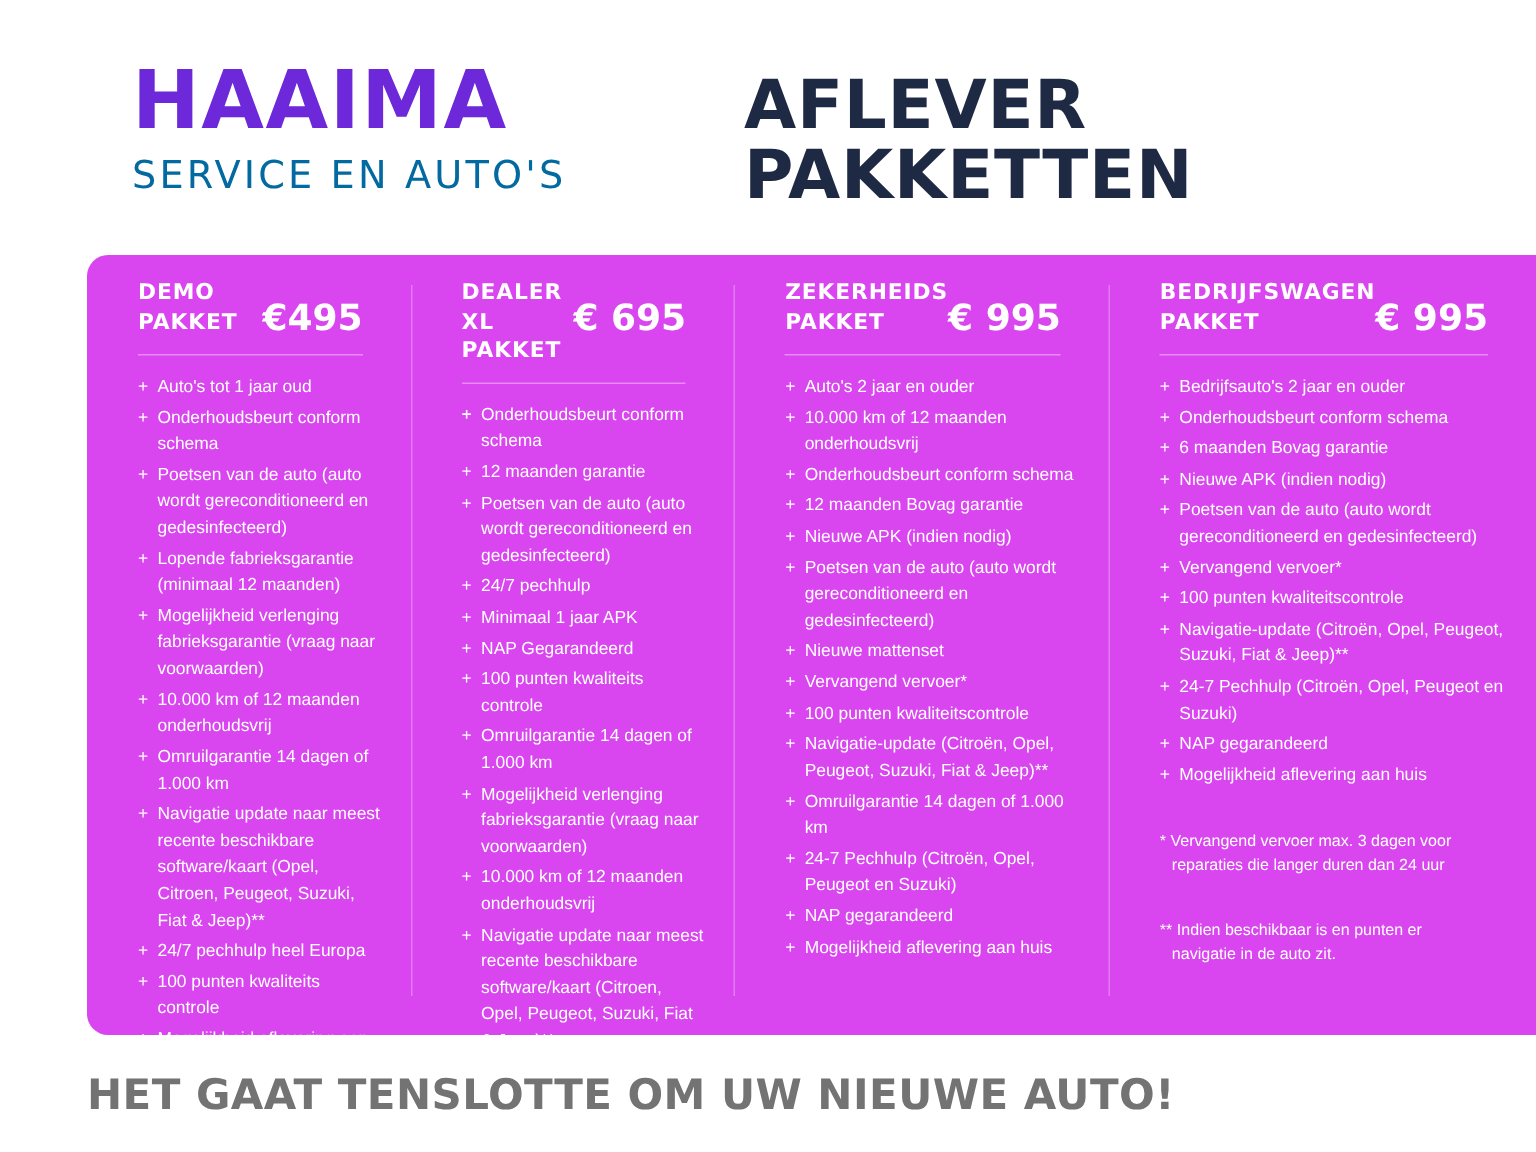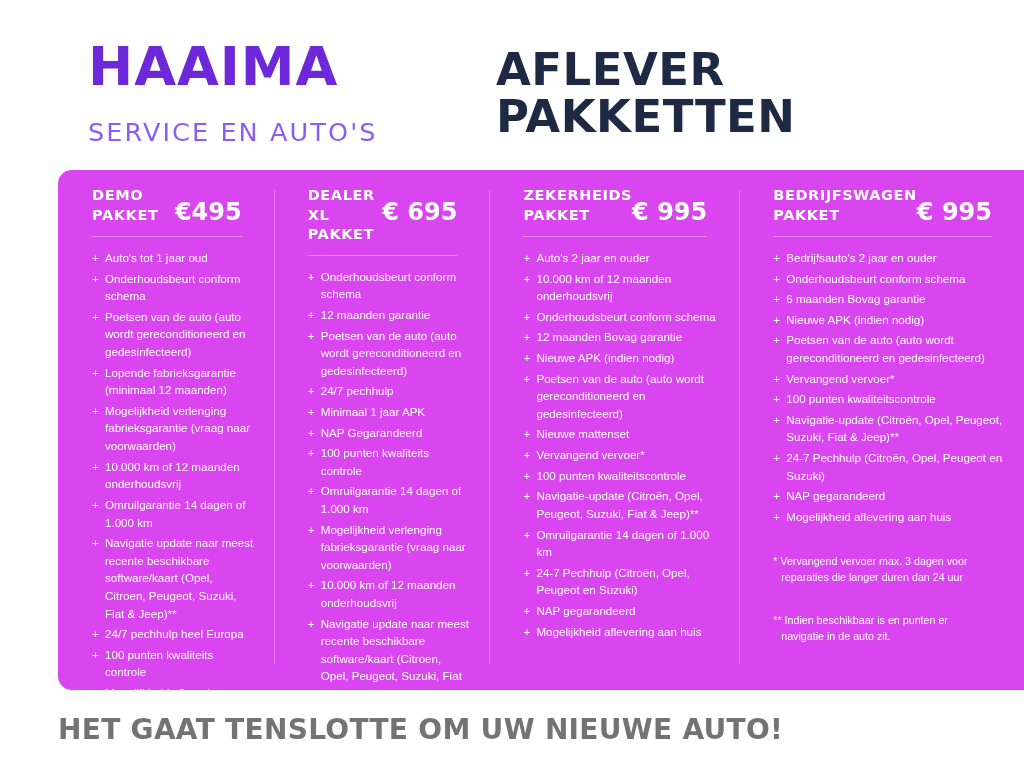--- a/index.html
+++ b/index.html
@@ -21,24 +21,24 @@
   .brand { width: 350px; }
   .brand-name {
     font-size: 54px;
     font-weight: bold;
     letter-spacing: 1px;
     color: #6d28d9;
     line-height: 1;
     font-family: "DejaVu Sans", sans-serif;
   }
   .brand-sub {
-    margin-top: 23px;
+    margin-top: 8px;
     font-size: 25.5px;
     letter-spacing: 2.1px;
-    color: #8b5cf6;
+    color: #0369a1;
     font-family: "DejaVu Sans", sans-serif;
     white-space: nowrap;
   }
   .title {
     margin-left: 58px;
     padding-top: 6px;
     font-size: 45px;
     font-weight: bold;
     line-height: 1.05;
     letter-spacing: 0.5px;

